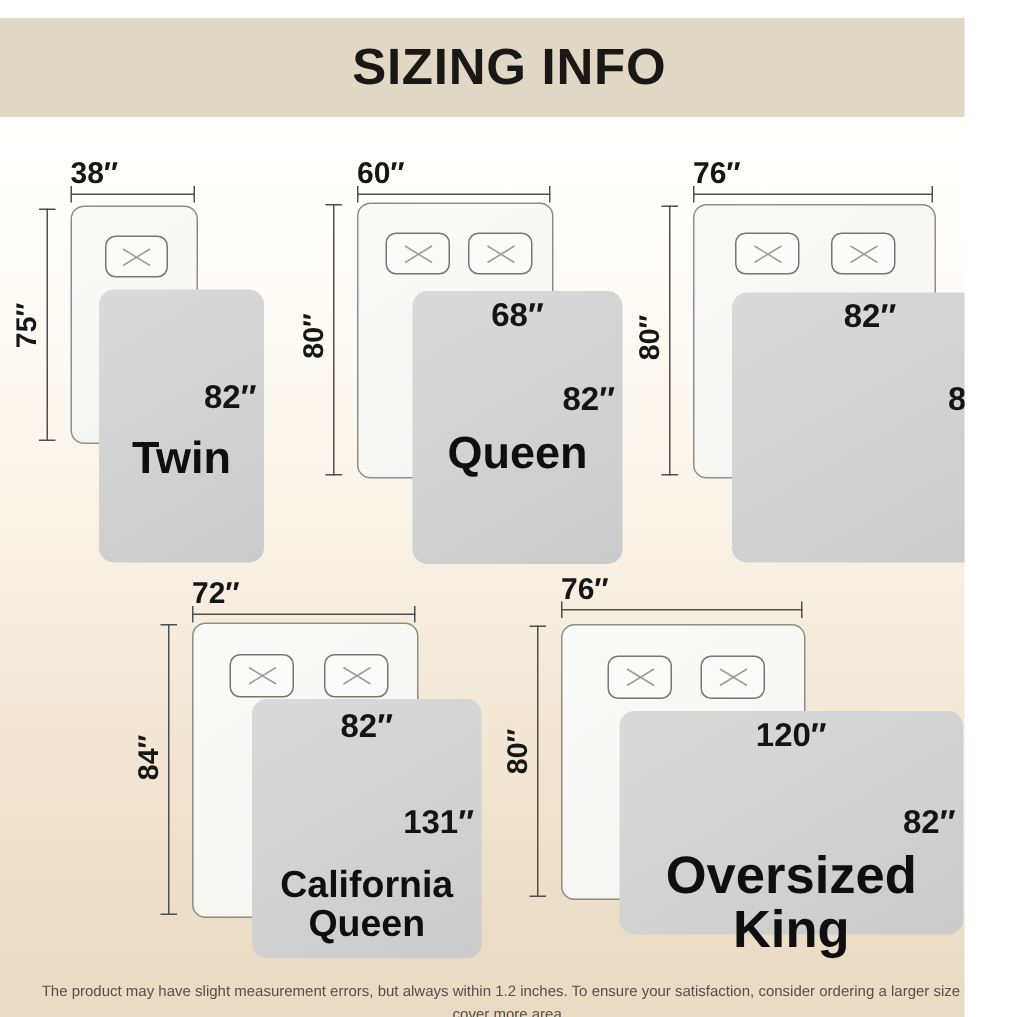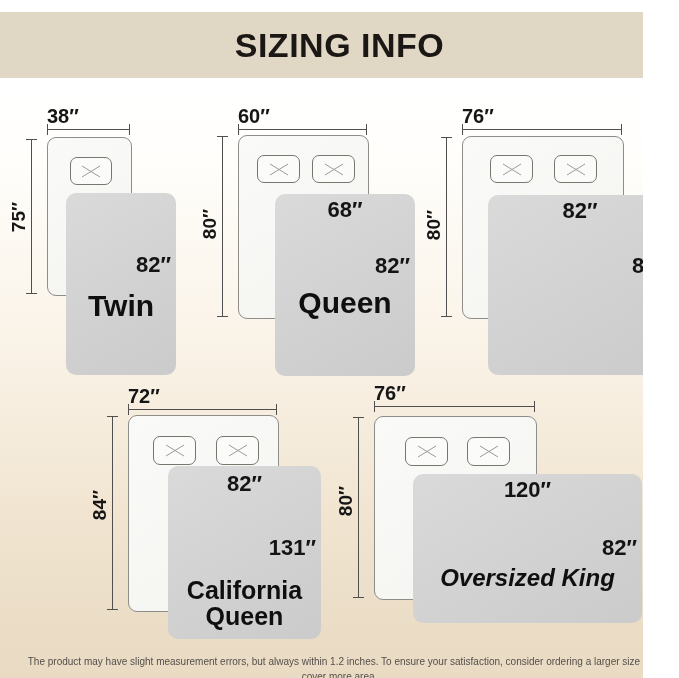--- a/index.html
+++ b/index.html
@@ -57,21 +57,21 @@
   .blk-h{
     position:absolute; right:5px; text-align:right;
     font-size:22px; font-weight:600; color:#141414;
   }
   .blk-name{
     position:absolute; left:50%; transform:translateX(-50%); text-align:center;
     font-weight:700; color:#0f0f0f; line-height:1.02; white-space:pre-line;
   }
   .name-lg{font-size:30px;}
   .name-md{font-size:25px; width:160px;}
-  .name-md2{font-size:24px; width:175px;font-style:italic;}
+  .name-md2{font-size:35px; width:175px;}
   
   .footer{
     position:absolute; left:0; bottom:6px; width:679px; display:flex; justify-content:center;
   }
   .footer-text{
     max-width:628px; text-align:center; font-size:10px; line-height:1.45; color:#55504a;
   }
 </style>
 </head>
 <body>

